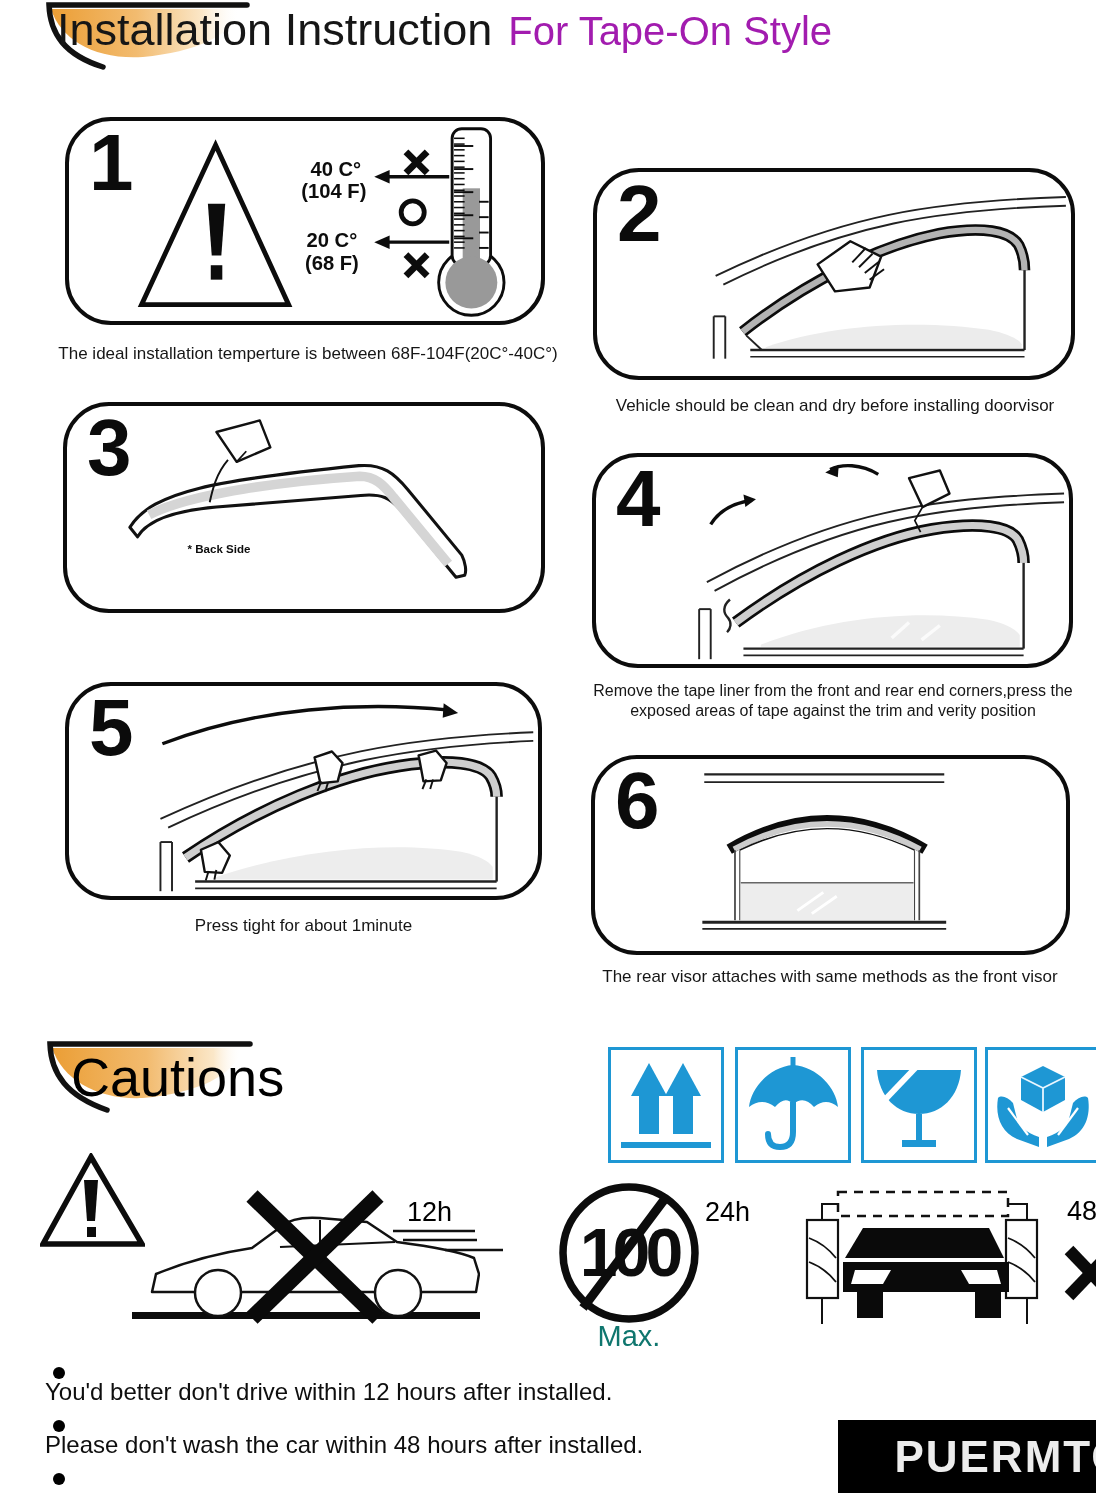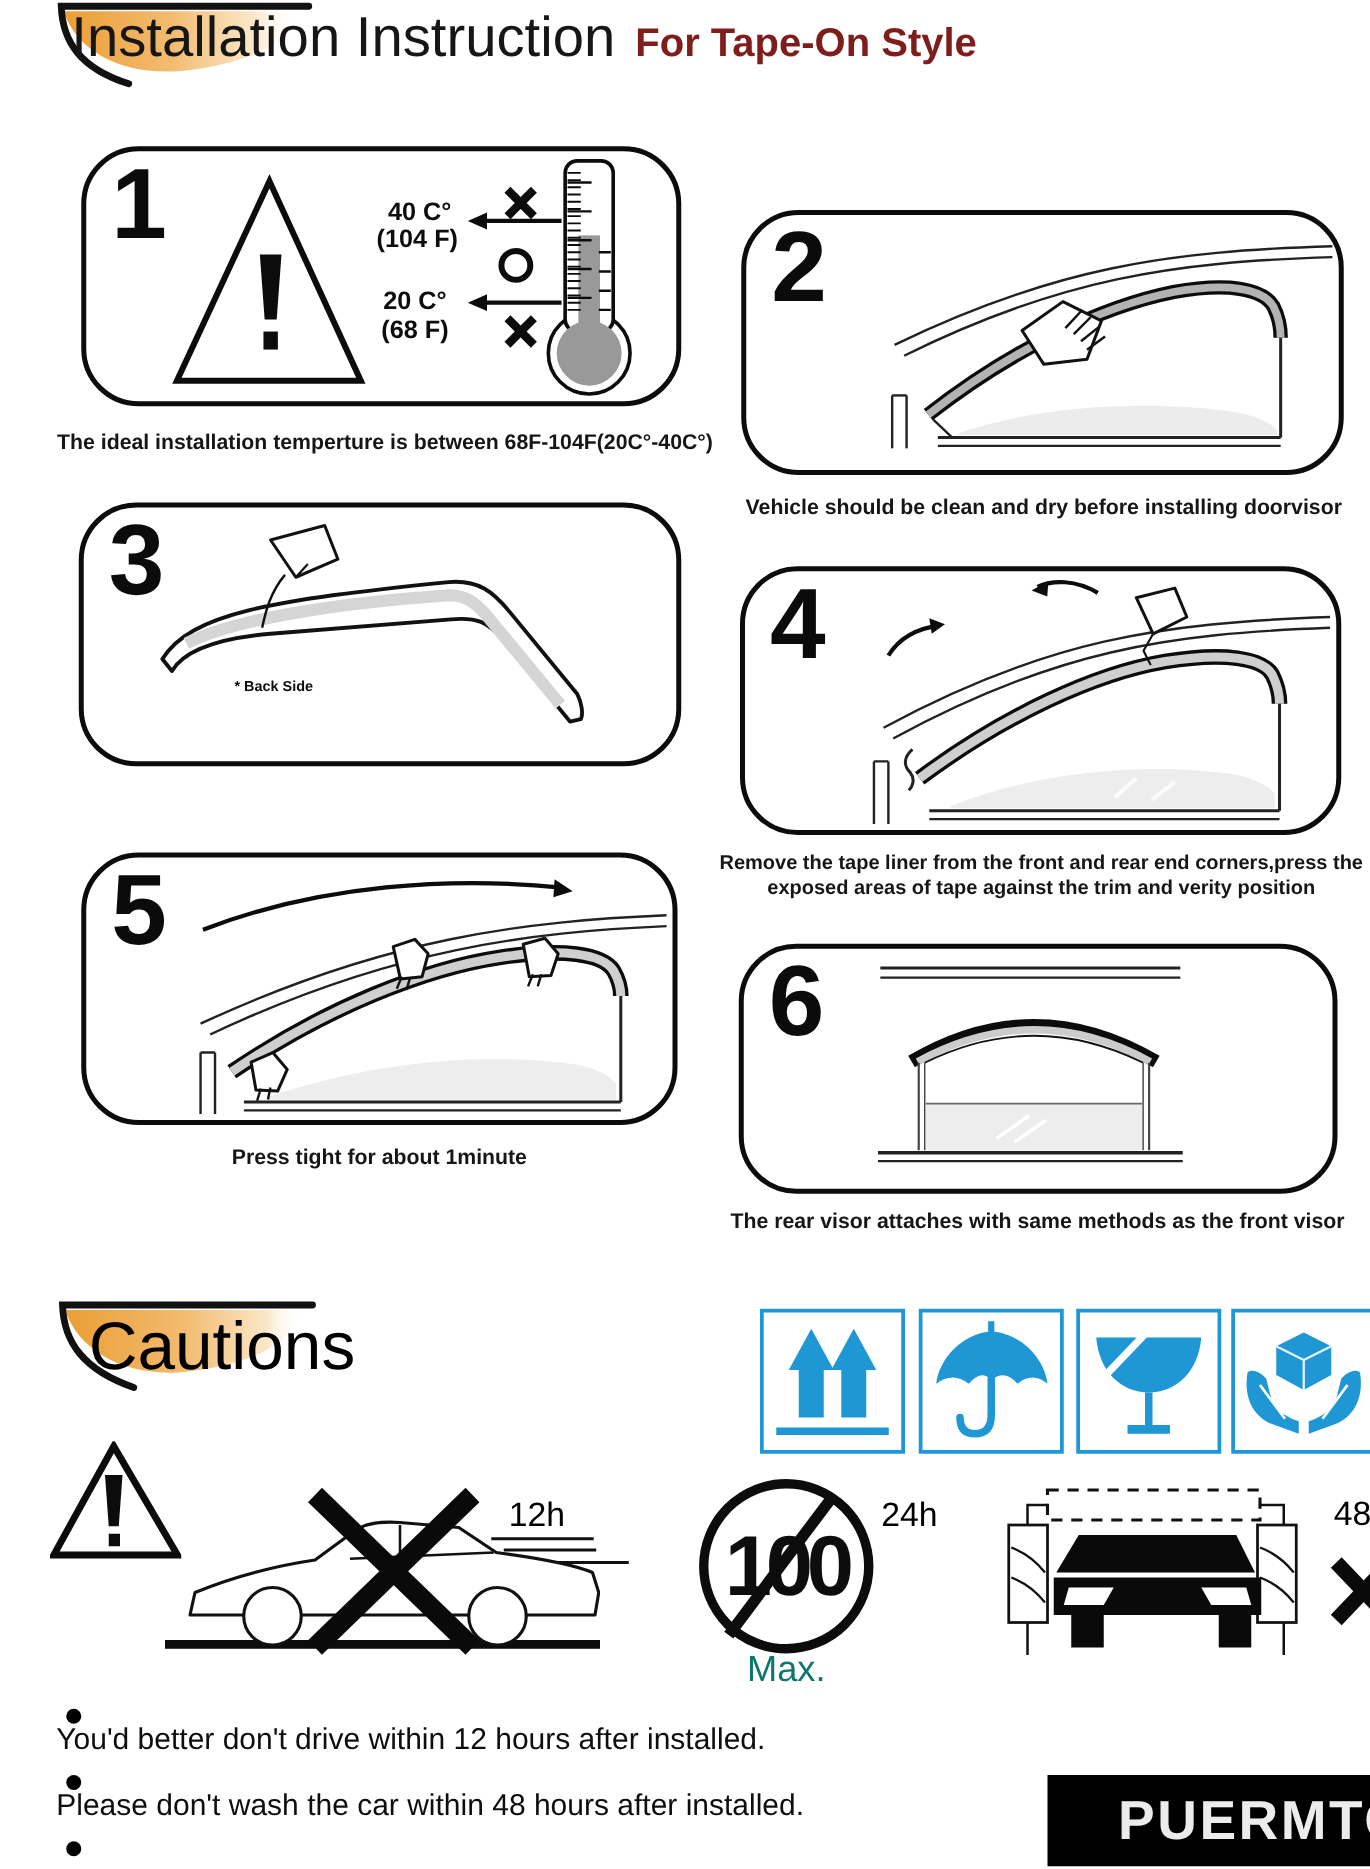--- a/index.html
+++ b/index.html
@@ -3,26 +3,26 @@
 <meta charset="utf-8">
 <style>
   :root{ --blue:#1e97d4; --ink:#111; }
   html,body{margin:0;padding:0;background:#fff;}
   .page{position:relative;width:1096px;height:1495px;background:#ffffff;
         font-family:"Liberation Sans",sans-serif;color:var(--ink);overflow:hidden;margin-left:35px;}
   .abs{position:absolute;}
   
   .title-row{position:absolute;left:22px;top:4px;display:flex;align-items:baseline;gap:16px;white-space:nowrap;}
   .t-reg{font-size:45px;color:#161616;}
-  .t-bold{font-size:32px;font-weight:bold;color:#7f1d1d;}
+  .t-bold{font-size:40px;font-weight:normal;color:#a21caf;}
   
   .step{position:absolute;border:4px solid #0c0c0c;border-radius:46px;background:#fff;box-sizing:border-box;}
   .step .illus{position:absolute;left:0;top:0;width:100%;height:100%;}
   .num{position:absolute;left:20px;top:2px;font-size:80px;font-weight:bold;line-height:1;color:#0b0b0b;}
-  .cap{position:absolute;font-size:17px;text-align:center;color:#161616;line-height:1.25;font-weight:bold;}
+  .cap{position:absolute;font-size:17px;text-align:center;color:#161616;line-height:1.25;}
   .cap.small{font-size:16px;}
   
   .heading{position:absolute;font-size:54px;color:#000;}
   .icon-box{position:absolute;width:116px;height:116px;border:3px solid var(--blue);box-sizing:border-box;background:#fff;}
   .icon-box svg{width:100%;height:100%;display:block;}
   .lbl{position:absolute;font-size:27px;color:#000000;white-space:nowrap;}
   .maxlbl{position:absolute;font-size:29px;color:#0f766e;text-align:center;}
   .bullets{position:absolute;list-style:none;margin:0;padding:0;}
   .bullets li{display:flex;margin-bottom:8px;flex-direction:column;}
   .dot{width:12px;height:12px;border-radius:50%;background:#000;margin:7px 10px 0 8px;flex:none;}

